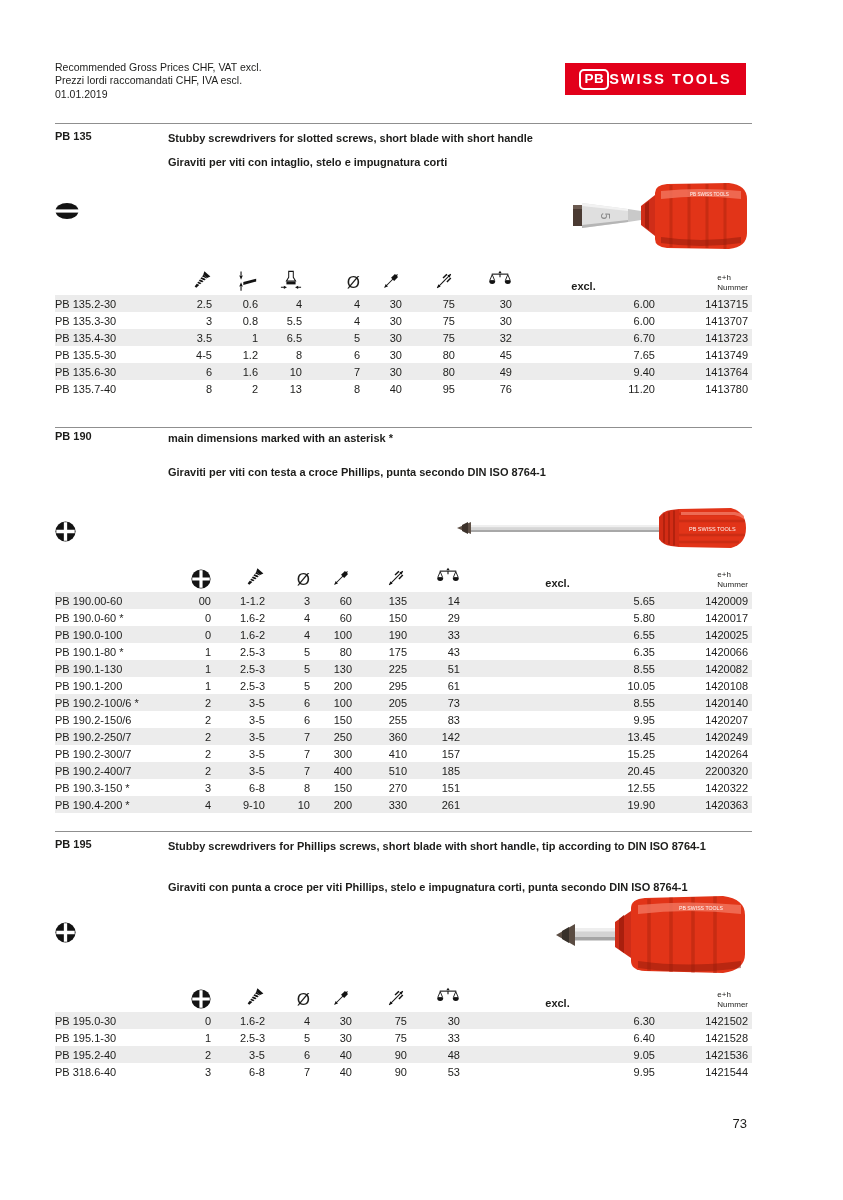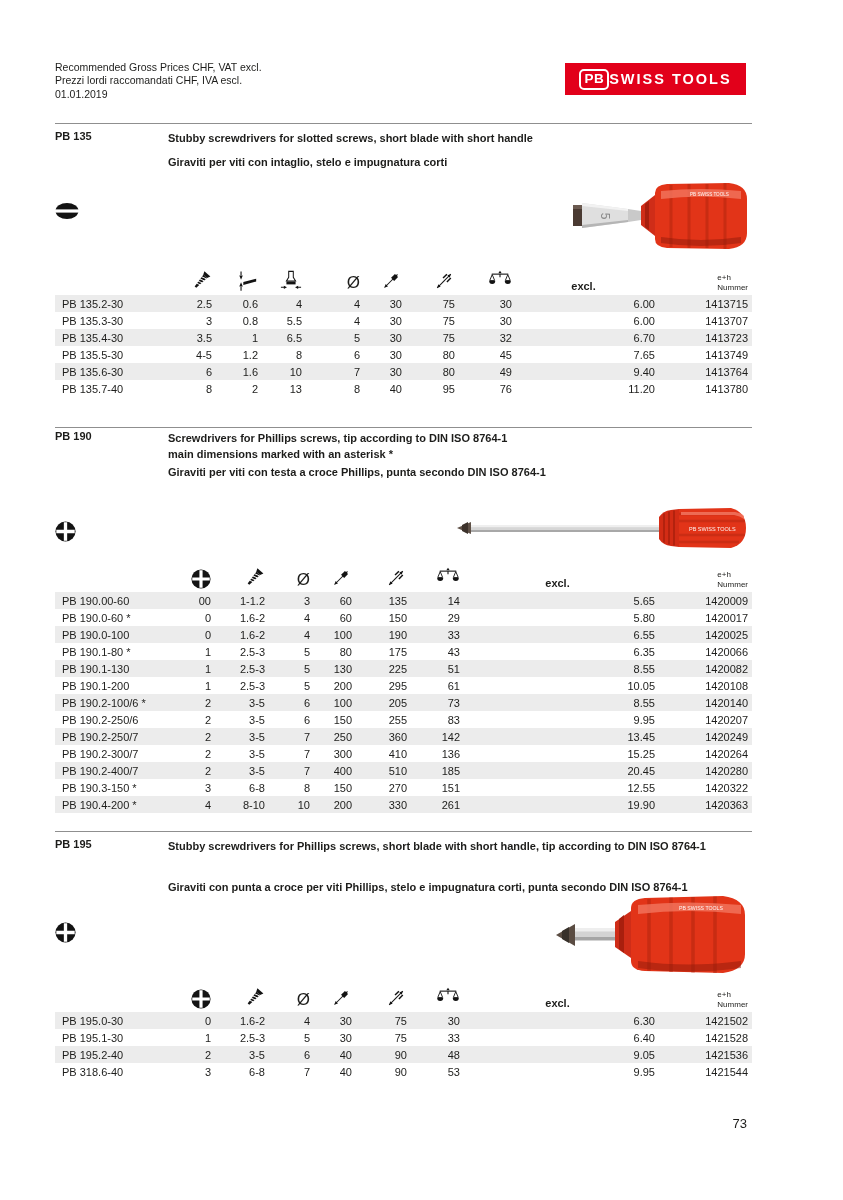--- a/index.html
+++ b/index.html
@@ -30,21 +30,21 @@
   .type-icon svg { display:block; }
 
   
   .table { left:55px; width:697px; }
   .trow { display:grid; width:697px; height:17px; align-items:center; font-size:11px; }
   .g135 { grid-template-columns:120px 37px 46px 44px 58px 42px 53px 57px 143px 93px 1fr; }
   .g190 { grid-template-columns:120px 36px 54px 45px 42px 55px 53px 195px 93px 1fr; }
   .thead { height:36px; align-items:end; padding-bottom:2px; margin-bottom:1px; }
   .tbody .trow:nth-child(odd) { background:#ececec; }
   .cell.num { text-align:right; }
-  .cell.name { padding-left:7px; white-space:nowrap; }
+  .cell.name { padding-left:0; white-space:nowrap; }
   .icon-cell { text-align:right; }
   .hicon { display:inline-block; vertical-align:bottom; }
   .hicon svg { display:block; }
   .hicon .dia { font-size:17px; line-height:18px; display:block; }
   .cell.excl { text-align:center; font-weight:bold; }
   .h-nummer { text-align:right; }
   .nummer-label { display:inline-block; text-align:left; font-size:8px; font-weight:normal; line-height:9.5px; }
 
   
   .page-number { left:55px; top:1116px; width:697px; text-align:right; padding-right:5px; font-size:13px; }
@@ -214,21 +214,20 @@
           <div class="cell num">95</div>
           <div class="cell num">76</div>
           <div class="cell num">11.20</div>
           <div class="cell num">1413780</div>
         </div>
       </div>
     </div>
     <div class="rule abs" style="top:427px"></div>
     <div class="sec-id abs" style="top:430px">PB 190</div>
     <div class="sec-desc abs" style="top:430px">
-      <div>Screwdrivers for Phillips screws, tip according to DIN ISO 8764-1</div>
       <div>main dimensions marked with an asterisk *</div>
     </div>
     <div class="sec-desc abs" style="top:464px">
       <div>Giraviti per viti con testa a croce Phillips, punta secondo DIN ISO 8764-1</div>
     </div>
     <div class="abs type-icon" style="left:55px;top:521px">
       <svg width="21" height="21" viewBox="0 0 24 24">
         <circle cx="12" cy="12" r="11.5" fill="#131313"></circle>
         <path d="M10.1 1.5h3.8v8.6h8.6v3.8h-8.6v8.6h-3.8v-8.6H1.5v-3.8h8.6z" fill="#fff"></path>
       </svg>
@@ -360,21 +359,21 @@
           <div class="cell num">2</div>
           <div class="cell num">3-5</div>
           <div class="cell num">6</div>
           <div class="cell num">100</div>
           <div class="cell num">205</div>
           <div class="cell num">73</div>
           <div class="cell num">8.55</div>
           <div class="cell num">1420140</div>
         </div>
         <div class="trow g190">
-          <div class="cell name">PB 190.2-250/6</div>
+          <div class="cell name">PB 190.2-150/6</div>
           <div class="cell num">2</div>
           <div class="cell num">3-5</div>
           <div class="cell num">6</div>
           <div class="cell num">150</div>
           <div class="cell num">255</div>
           <div class="cell num">83</div>
           <div class="cell num">9.95</div>
           <div class="cell num">1420207</div>
         </div>
         <div class="trow g190">
@@ -388,50 +387,50 @@
           <div class="cell num">13.45</div>
           <div class="cell num">1420249</div>
         </div>
         <div class="trow g190">
           <div class="cell name">PB 190.2-300/7</div>
           <div class="cell num">2</div>
           <div class="cell num">3-5</div>
           <div class="cell num">7</div>
           <div class="cell num">300</div>
           <div class="cell num">410</div>
-          <div class="cell num">136</div>
+          <div class="cell num">157</div>
           <div class="cell num">15.25</div>
           <div class="cell num">1420264</div>
         </div>
         <div class="trow g190">
           <div class="cell name">PB 190.2-400/7</div>
           <div class="cell num">2</div>
           <div class="cell num">3-5</div>
           <div class="cell num">7</div>
           <div class="cell num">400</div>
           <div class="cell num">510</div>
           <div class="cell num">185</div>
           <div class="cell num">20.45</div>
-          <div class="cell num">1420280</div>
+          <div class="cell num">2200320</div>
         </div>
         <div class="trow g190">
           <div class="cell name">PB 190.3-150 *</div>
           <div class="cell num">3</div>
           <div class="cell num">6-8</div>
           <div class="cell num">8</div>
           <div class="cell num">150</div>
           <div class="cell num">270</div>
           <div class="cell num">151</div>
           <div class="cell num">12.55</div>
           <div class="cell num">1420322</div>
         </div>
         <div class="trow g190">
           <div class="cell name">PB 190.4-200 *</div>
           <div class="cell num">4</div>
-          <div class="cell num">8-10</div>
+          <div class="cell num">9-10</div>
           <div class="cell num">10</div>
           <div class="cell num">200</div>
           <div class="cell num">330</div>
           <div class="cell num">261</div>
           <div class="cell num">19.90</div>
           <div class="cell num">1420363</div>
         </div>
       </div>
     </div>
     <div class="rule abs" style="top:831px"></div>

